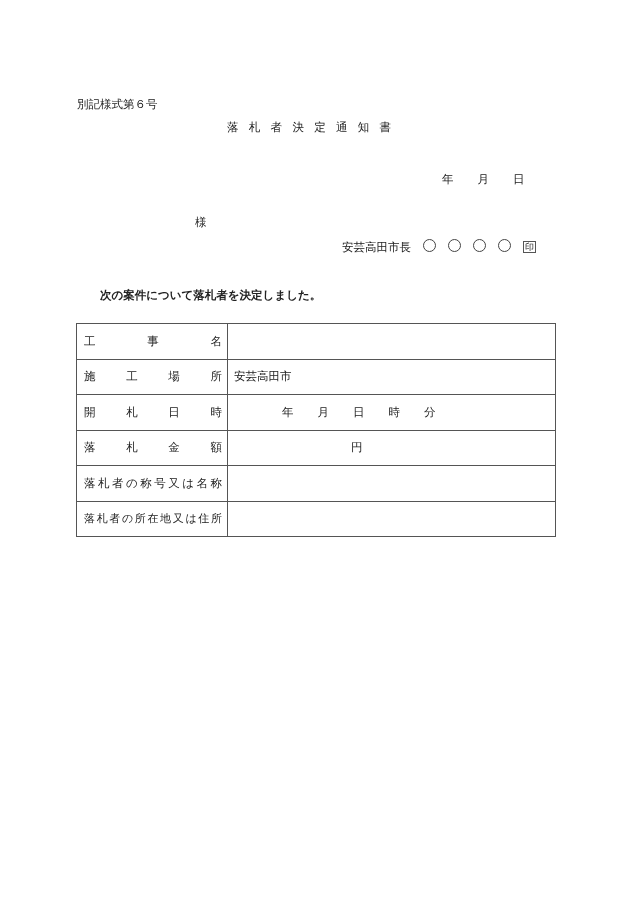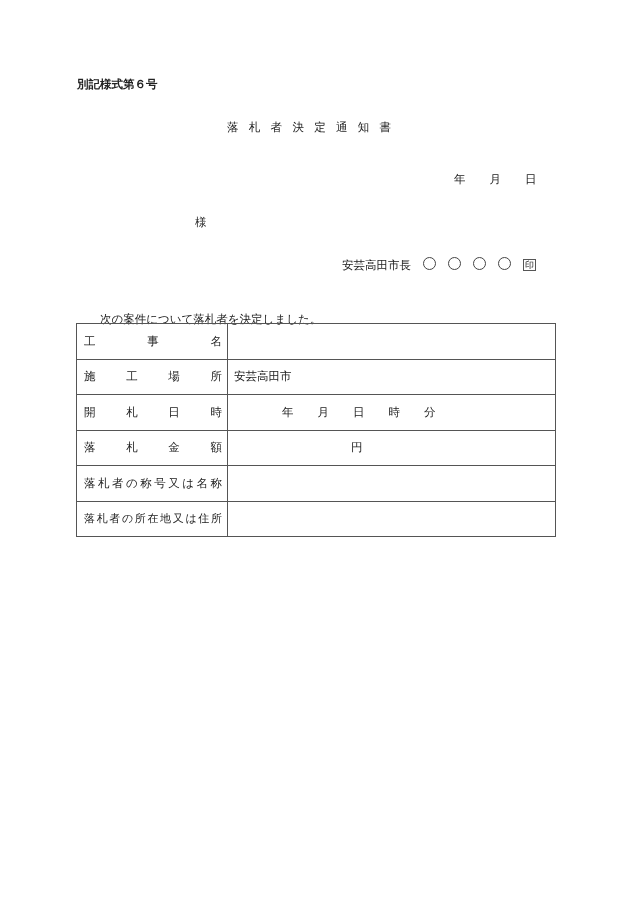--- a/index.html
+++ b/index.html
@@ -1,28 +1,28 @@
 <!DOCTYPE html>
 <html><head>
 <meta charset="utf-8">
 <style>
   html, body { margin:0; padding:0; background:#ffffff; }
   body { width:630px; height:915px; position:relative; overflow:hidden;
          font-family: "DejaVu Serif", "Liberation Serif", serif; color:#222; font-size:11.5px; }
   .abs { position:absolute; white-space:nowrap; }
-  .form-no { left:77px; top:77px;font-weight:bold; }
+  .form-no { left:77px; top:97px; }
   .title { left:227px; top:120px; letter-spacing:0; }
   .title span { display:inline-block; width:21.8px; }
-  .date { left:454px; top:172px; }
+  .date { left:442px; top:172px; }
   .date span { display:inline-block; }
   .addressee { left:195px; top:215px; }
-  .issuer { left:342px; top:257px; }
+  .issuer { left:342px; top:239px; }
   .issuer .circ { display:inline-block; width:11px; height:11px; border:1px solid #444; border-radius:50%; vertical-align:-1px; margin-left:12px; }
   .issuer .seal { display:inline-block; font-size:9px; border:1px solid #555; line-height:10px; padding:0 1px; margin-left:12px; vertical-align:1px; }
-  .intro { left:100px; top:312px; }
+  .intro { left:100px; top:288px;font-weight:bold; }
   table { position:absolute; left:76px; top:323px; width:480px; border-collapse:collapse; }
   td { border:1px solid #555; height:34.5px; padding:0; font-size:11.5px; }
   td.lbl { width:150px; }
   .lbl-inner { display:flex; justify-content:space-between; padding:0 5px 0 7px; }
   td.val { padding-left:6px; }
   .spread { display:flex; }
 </style>
 </head>
 <body>
 

